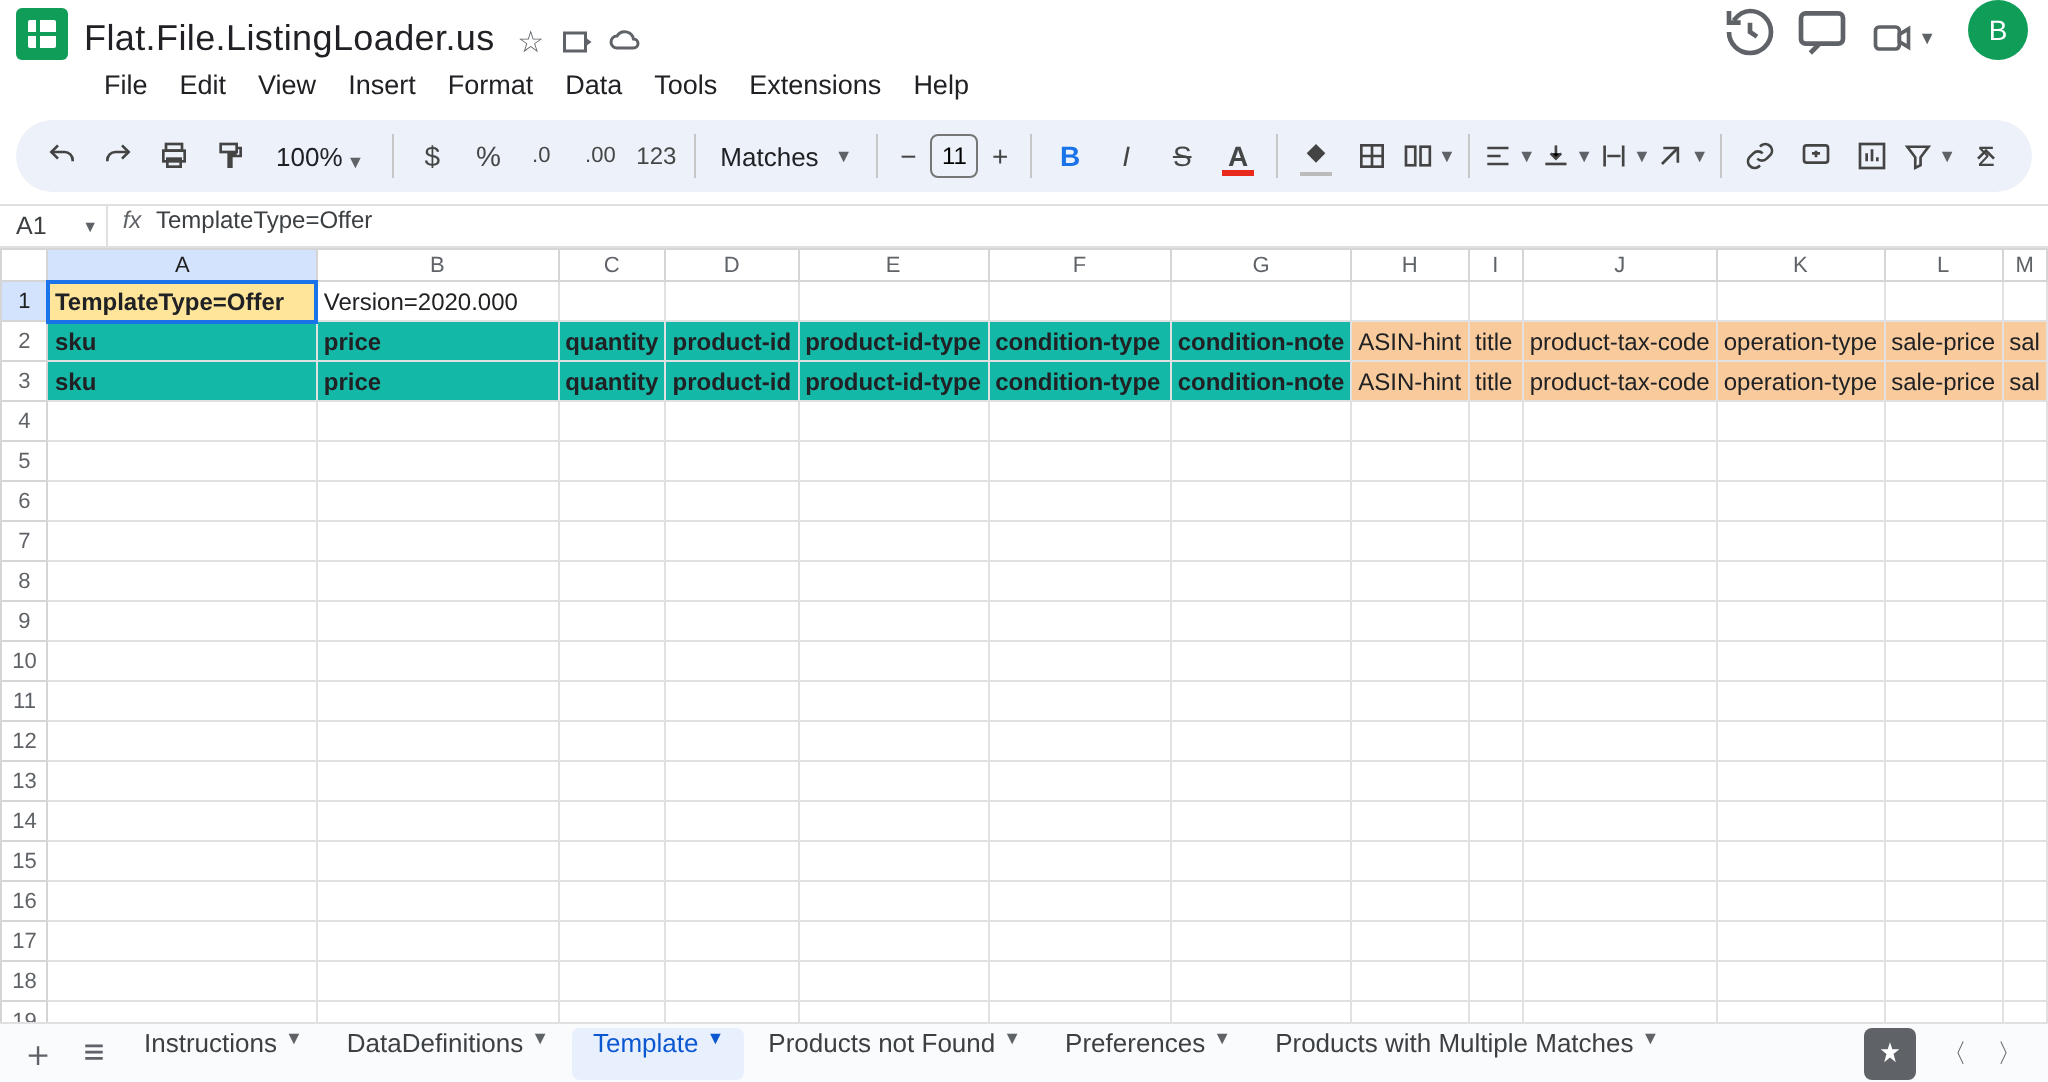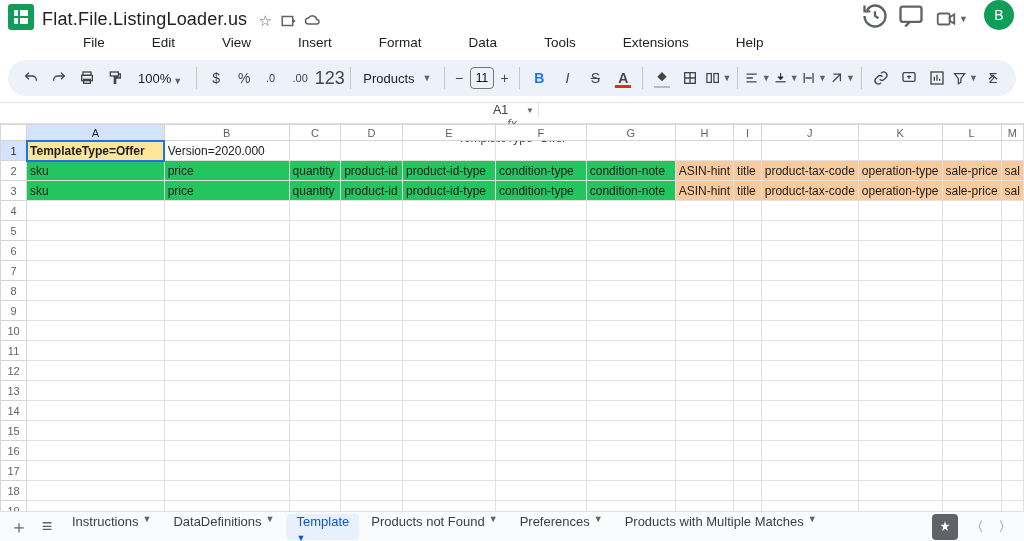--- a/index.html
+++ b/index.html
@@ -16,67 +16,67 @@
   .doc-title { font-size:18px; color:#202124; margin-right:6px; letter-spacing:0.2px;}
   .ticon { width:18px; height:18px; margin:0 3px; display:flex; align-items:center; justify-content:center; color:#5f6368; font-size:15px;}
   .title-spacer { flex:1; }
   .hdr-btn { width:28px; height:28px; display:flex; align-items:center; justify-content:center; color:#5f6368; font-size:18px; margin:0 4px; border-radius:50%;}
   .meet-btn { display:flex; align-items:center; margin:0 6px; color:#5f6368;}
   .share-btn { display:flex; align-items:center; background:#c2e7ff; border-radius:18px; height:32px; padding:0 14px; font-size:14px; color:#001d35; gap:6px;}
   .avatar { width:30px; height:30px; border-radius:50%; background:#0f9d58; color:#fff; display:flex; align-items:center; justify-content:center; font-size:14px; margin-left:10px;}
 
   
   .menu-row { display:flex; align-items:center; height:24px; padding-left:44px; font-size:13.5px; color:#202124;}
-  .menu-item { padding:2px 8px; border-radius:4px;margin-left:31px;}
+  .menu-item { padding:2px 8px; border-radius:4px;}
 
   
   .toolbar { display:flex; align-items:center; height:36px; margin:6px 8px 0 8px; background:#edf2fa; border-radius:22px; padding:0 10px; gap:2px; position:relative;}
   .tb { min-width:26px; height:26px; display:flex; align-items:center; justify-content:center; color:#444746; border-radius:4px; font-size:14px;}
   .tb svg { width:16px; height:16px; }
   .sep { width:1px; height:22px; background:#c7c7c7; margin:0 4px;}
   .zoom { font-size:13px; padding:0 8px; display:flex; align-items:flex-end;}
   .font-select { font-size:13px; padding:0 6px; display:flex; align-items:center; gap:6px;}
   .fs-box { display:flex; align-items:center; border:1px solid #747775; border-radius:4px; height:22px;}
   .fs-box input { width:22px; border:none; text-align:center; font-size:12px; outline:none; background:transparent;}
   .fs-side { width:18px; display:flex; align-items:center; justify-content:center; font-size:14px; color:#444;}
   .bold-active { font-weight:700; color:#1a73e8;}
   .color-text { width:26px; height:26px; flex-direction:column; font-size:14px; font-weight:600; position:relative;}
   .color-text .u-line { position:absolute; bottom:3px; left:5px; right:5px; height:3px;}
   .chev-dn { font-size:9px; margin-left:2px; color:#5f6368;}
   .tb-collapse { position:absolute; right:10px; }
 
   
-  .formula-row { display:flex; align-items:center; height:22px; border-top:1px solid #e0e0e0; border-bottom:1px solid #e0e0e0; margin-top:6px;flex-direction:column;}
+  .formula-row { display:flex; align-items:flex-start; height:22px; border-top:1px solid #e0e0e0; border-bottom:1px solid #e0e0e0; margin-top:6px;}
   .name-box { width:54px; padding-left:8px; font-size:12.5px; color:#3c4043; border-right:1px solid #e0e0e0; height:100%; display:flex; align-items:center;}
   .nb-chev { font-size:8px; margin-left:auto; margin-right:4px; color:#5f6368;}
   .fx { width:24px; text-align:center; font-style:italic; color:#5f6368; font-size:12px;}
   .formula-content { font-size:12px; color:#3c4043;}
 
   
   .grid-wrap { flex:1; overflow:hidden; position:relative;}
   .grid { position:absolute; top:0; left:0;}
   table { border-collapse:collapse; table-layout:fixed;}
   th, td { border:1px solid #e1e1e1; height:20px; font-size:12px; padding:0 3px; white-space:nowrap; overflow:hidden;}
   th { background:#fff; font-weight:400; color:#5f6368; text-align:center; border-color:#d5d5d5; font-size:11px; height:16px;}
   th.corner { width:28px; background:#fff;}
   th.rowhdr { width:28px; background:#fff; text-align:center; padding:0;}
   td { text-align:left;}
   tr.r1 td.yellow { background:#ffe599; font-weight:700;}
   tr.r1 td { font-weight:400;}
-  td.yellow { background:#22c55e; font-weight:400;}
+  td.yellow { background:#14b8a6; font-weight:700;}
   td.orange { background:#f9cb9c;}
   .sel-cell { outline:2px solid #1a73e8; outline-offset:-1px;}
   .blue-hdr { background:#d3e3fd !important; color:#1f1f1f;}
   th.rowhdr.blue-hdr { font-weight:500;}
 
   
   .sheets-row { height:30px; display:flex; align-items:center; border-top:1px solid #e0e0e0; padding:0 6px; font-size:13px; color:#3c4043; gap:2px; background:#f9fbfd;}
   .st-btn { width:26px; height:26px; display:flex; align-items:center; justify-content:center; color:#5f6368; font-size:18px;}
   .sheet-tab { display:flex; align-items:flex-start; padding:0 10px; height:26px; border-radius:4px; gap:4px;}
-  .sheet-tab.active { background:#e8f0fe; color:#0b57d0; font-weight:500;flex-direction:column;}
+  .sheet-tab.active { background:#e8f0fe; color:#0b57d0; font-weight:500;}
   .tab-chev { font-size:9px; color:#5f6368;}
   .sheet-tab.active .tab-chev { color:#0b57d0;}
   .sheets-spacer { flex:1;}
   .st-explore { width:26px; height:26px; background:#5f6368; display:flex; align-items:center; justify-content:center; border-radius:4px; margin-right:4px;}
   .st-explore svg { fill:#fff; width:14px; height:14px;}
 </style>
 </head>
 <body>
 
 <div class="title-row">
@@ -160,24 +160,24 @@
     </div>
   <div class="zoom">
       <span>100%</span>
       <span class="chev-dn">▼</span>
     </div>
   <div class="sep"></div>
   <div class="tb">$</div>
   <div class="tb">%</div>
   <div class="tb" style="font-size:11px;">.0&nbsp;</div>
   <div class="tb" style="font-size:11px;">.00</div>
-  <div class="tb" style="font-size:18px;">123</div>
+  <div class="tb" style="font-size:12px;">123</div>
   <div class="sep"></div>
   <div class="font-select">
-      <span>Products</span>
+      <span>Matches</span>
       <span class="chev-dn">▼</span>
     </div>
   <div class="sep"></div>
   <div class="fs-side">−</div>
   <div class="fs-box">
       <input value="11" style="">
     </div>
   <div class="fs-side">+</div>
   <div class="sep"></div>
   <div class="tb bold-active">B</div>

